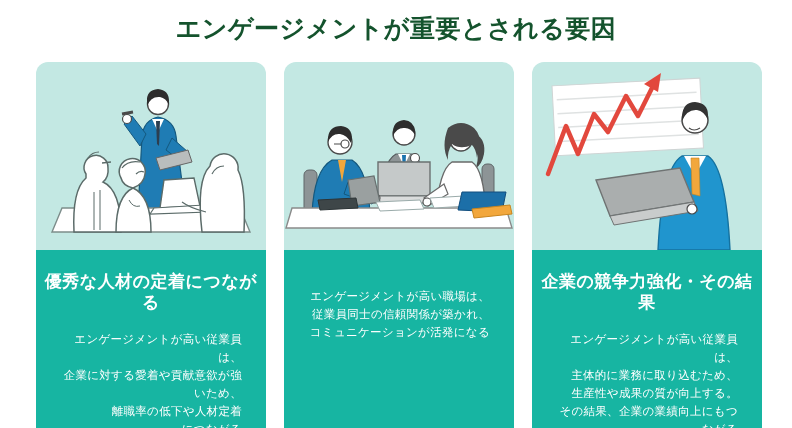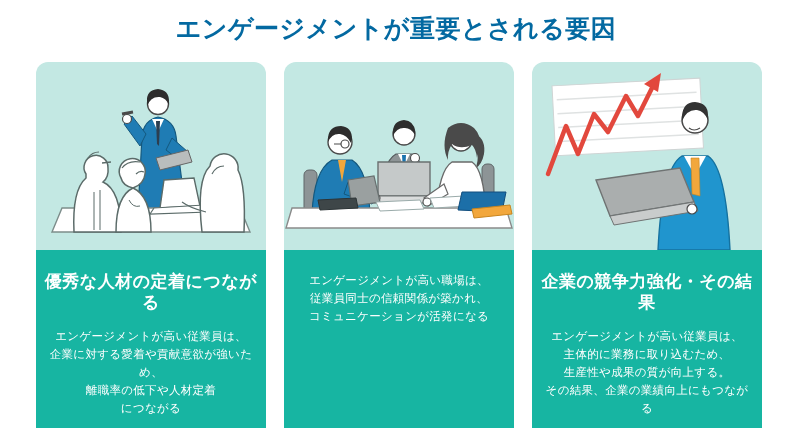--- a/index.html
+++ b/index.html
@@ -3,21 +3,21 @@
 <meta charset="utf-8">
 <style>
   html,body{margin:0;padding:0;}
   body{
     width:792px;height:428px;overflow:hidden;background:#ffffff;
     font-family:"Liberation Sans","DejaVu Sans",sans-serif;
   }
   .page{width:792px;height:428px;position:relative;}
   .title{
     margin:13px 0 0;text-align:center;font-size:25px;line-height:30px;
-    font-weight:bold;color:#0369a1;letter-spacing:0.5px;
+    font-weight:bold;color:#14532d;letter-spacing:0.5px;
   }
   .cards{
     display:flex;gap:18px;padding:0 30px 0 36px;margin-top:19px;
   }
   .card{
     width:230px;height:414px;border-radius:12px;overflow:hidden;
     display:flex;flex-direction:column;flex:0 0 auto;
   }
   .illus{
     height:188px;background:#c3e8e3;flex:0 0 auto;line-height:0;
@@ -25,22 +25,23 @@
   .illus svg{display:block;}
   .panel{
     flex:1;background:#17b5a2;color:#ffffff;text-align:center;
     padding:21px 8px 0;box-sizing:border-box;
   }
   .heading{
     margin:0 0 13px;font-size:17px;line-height:1.25;font-weight:bold;
     letter-spacing:0.5px;
   }
   .body{
-    margin:0;font-size:11.5px;line-height:1.58;white-space:pre-line;
+    margin:16px;font-size:11.5px;line-height:1.58;white-space:pre-line;
     letter-spacing:0.3px;
+    text-align:right;
   }
 </style>
 </head>
 <body>
 
 <div class="page">
 
   <h1 class="title">エンゲージメントが重要とされる要因</h1>
 
   <div class="cards">

